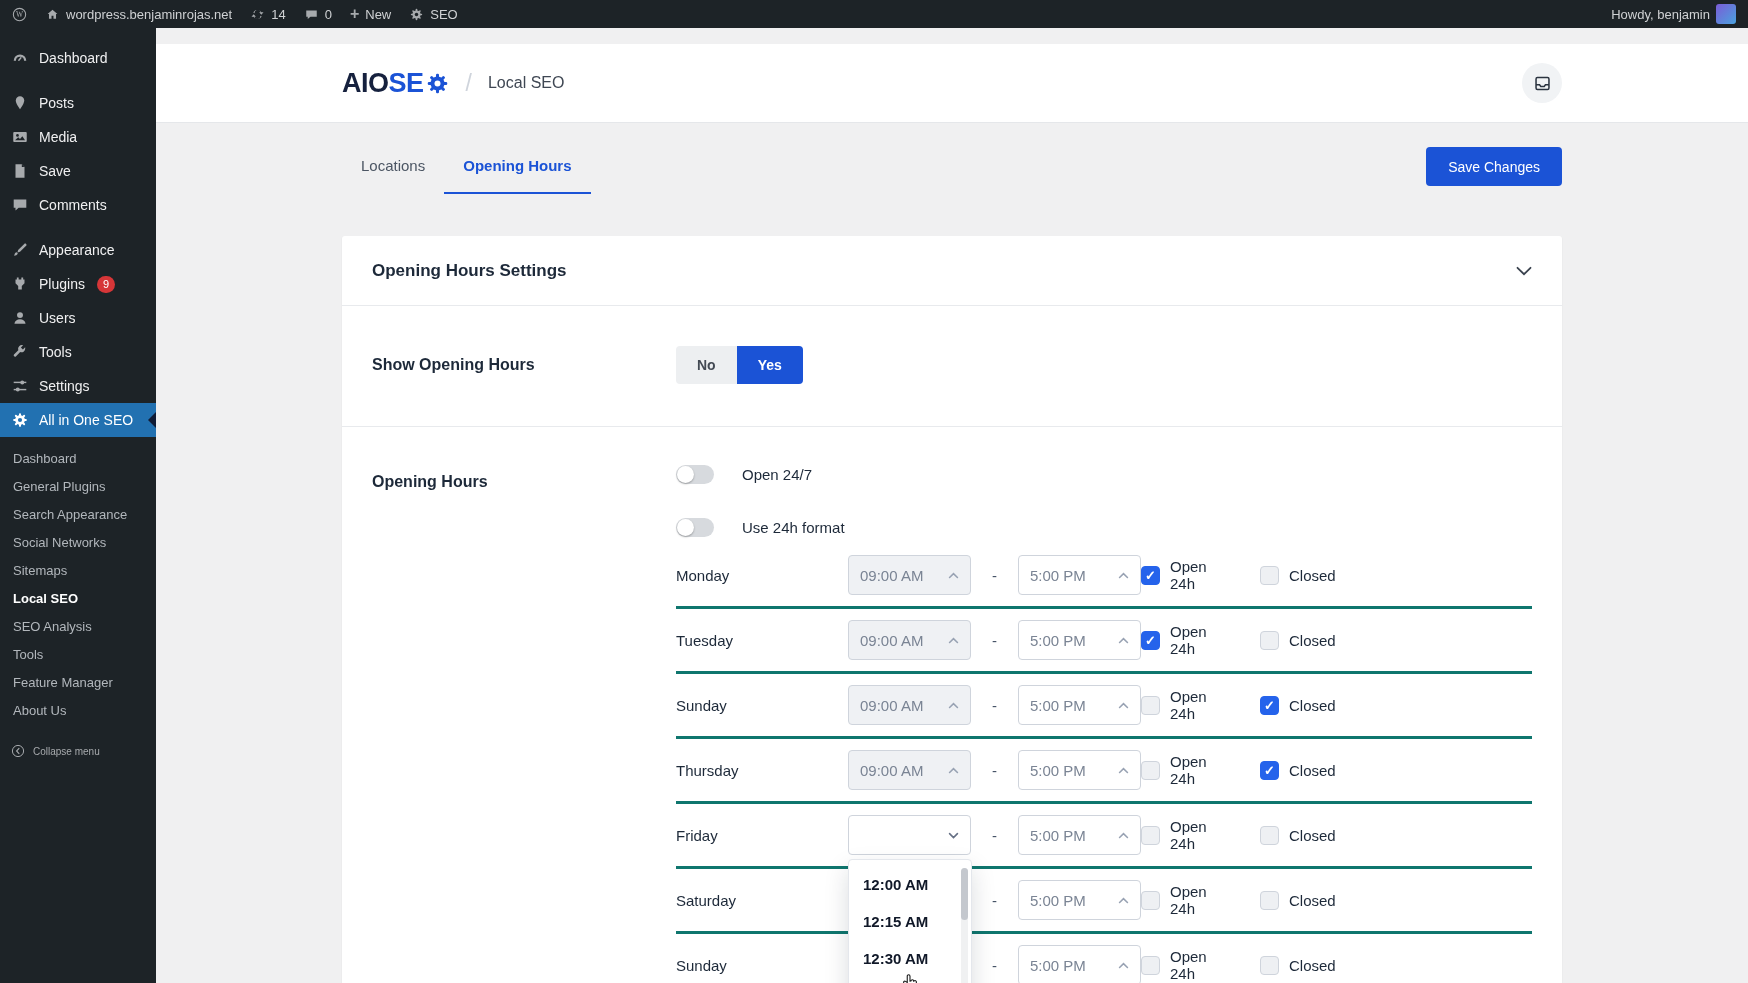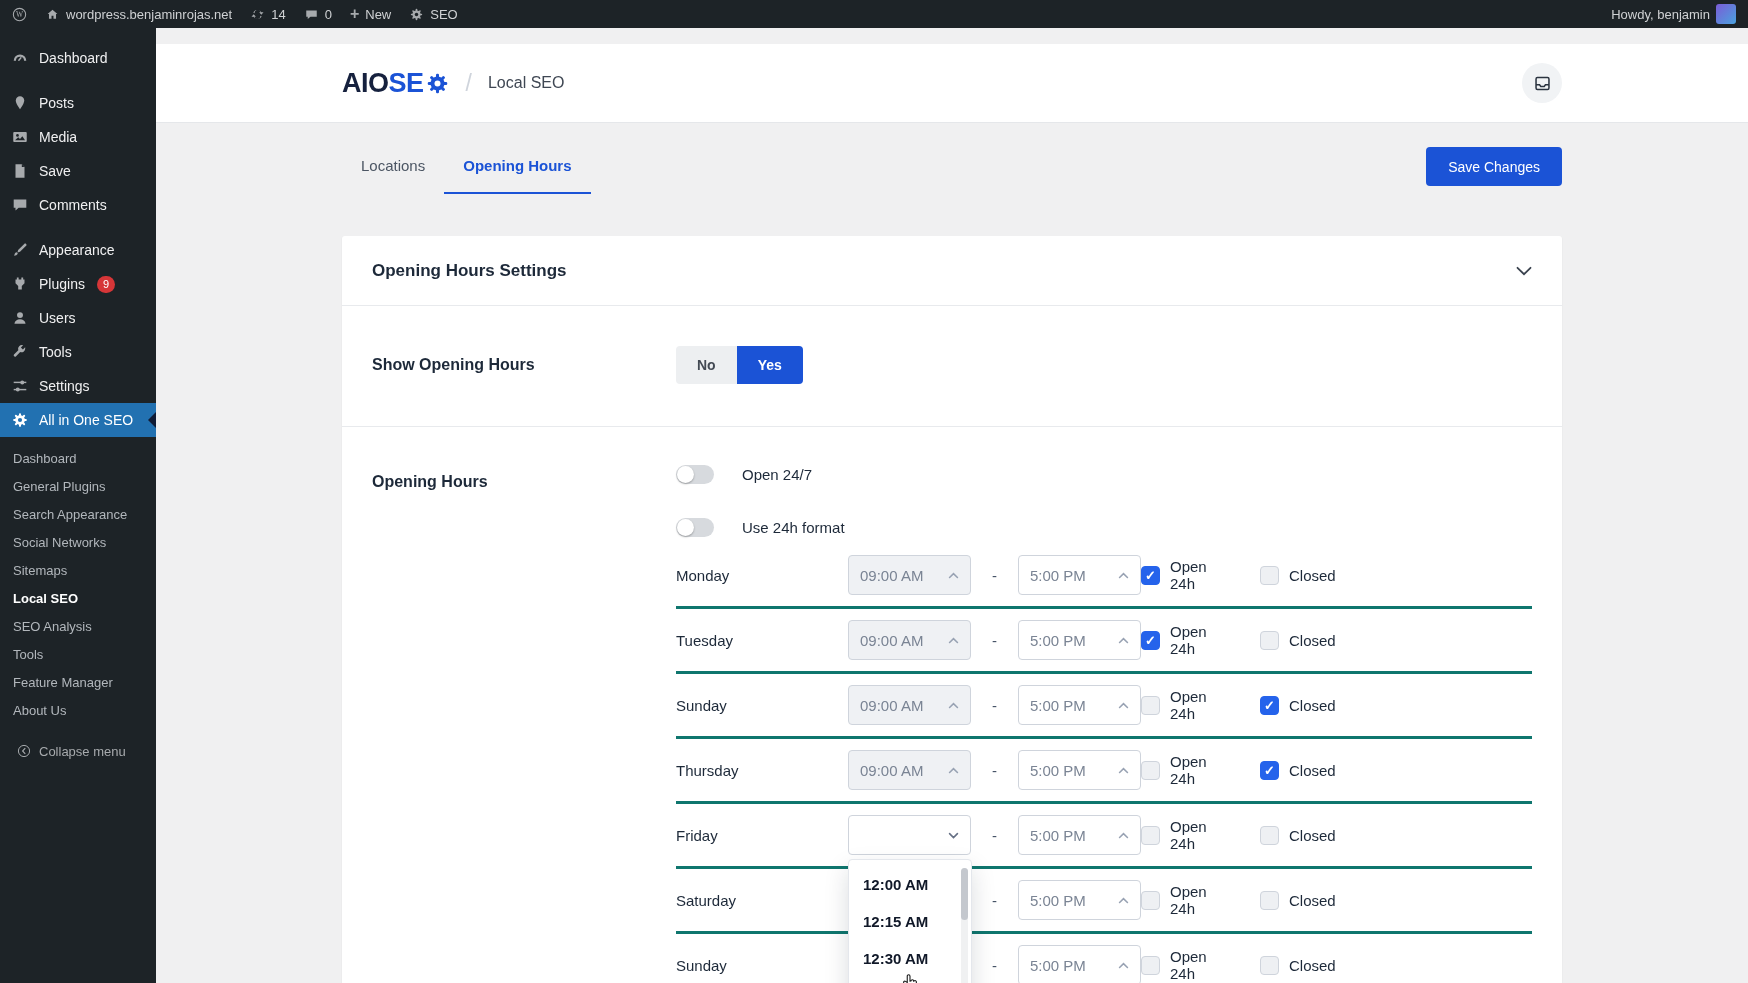--- a/index.html
+++ b/index.html
@@ -18,21 +18,21 @@
 #sidebar{position:absolute;top:28px;left:0;width:156px;height:955px;background:#1d2327;z-index:250;padding-top:13px}
 .mi{height:34px;display:flex;align-items:center;gap:9px;padding:0 10px;color:#f0f0f1;font-size:14px;cursor:pointer}
 .mi .ico{width:20px;display:flex;justify-content:center;align-items:center}
 .mi.active{background:#2271b1;color:#fff;position:relative}
 .mi.active .sub-arrow{position:absolute;right:0;top:9px;width:0;height:0;border-top:8px solid transparent;border-bottom:8px solid transparent;border-right:8px solid #101c36}
 .sep{height:11px}
 .badge{background:#d63638;color:#fff;font-size:11px;line-height:1;padding:3px 6px;border-radius:9px;margin-left:3px}
 #submenu{padding:7px 0 0}
 .smi{height:28px;display:flex;align-items:center;padding:0 13px;color:#b2b7bc;font-size:13px;cursor:pointer}
 .smi.active{color:#fff;font-weight:700}
-#collapse{margin-top:12px;display:flex;align-items:center;gap:8px;padding:0 17px;color:#a7aaad;font-size:13px;height:30px;cursor:pointer}
+#collapse{margin-top:12px;display:flex;align-items:center;gap:8px;padding:0 11px;color:#a7aaad;font-size:10px;height:30px;cursor:pointer}
 
 
 #main{position:absolute;left:156px;top:44px;width:1592px;height:955px;background:#f0f0f1;overflow:hidden}
 .container{width:1220px;margin:0 auto}
 #topbar{height:79px;background:#fff;border-bottom:1px solid #e5e7ea}
 #topbar .container{display:flex;align-items:center;height:100%}
 .logo{display:flex;align-items:center;font-weight:700;font-size:27px;letter-spacing:-0.5px}
 .logo .p1{color:#16213e}
 .logo .p2{color:#1b53d6}
 .logo svg{width:25px;height:25px;margin-left:1px}

